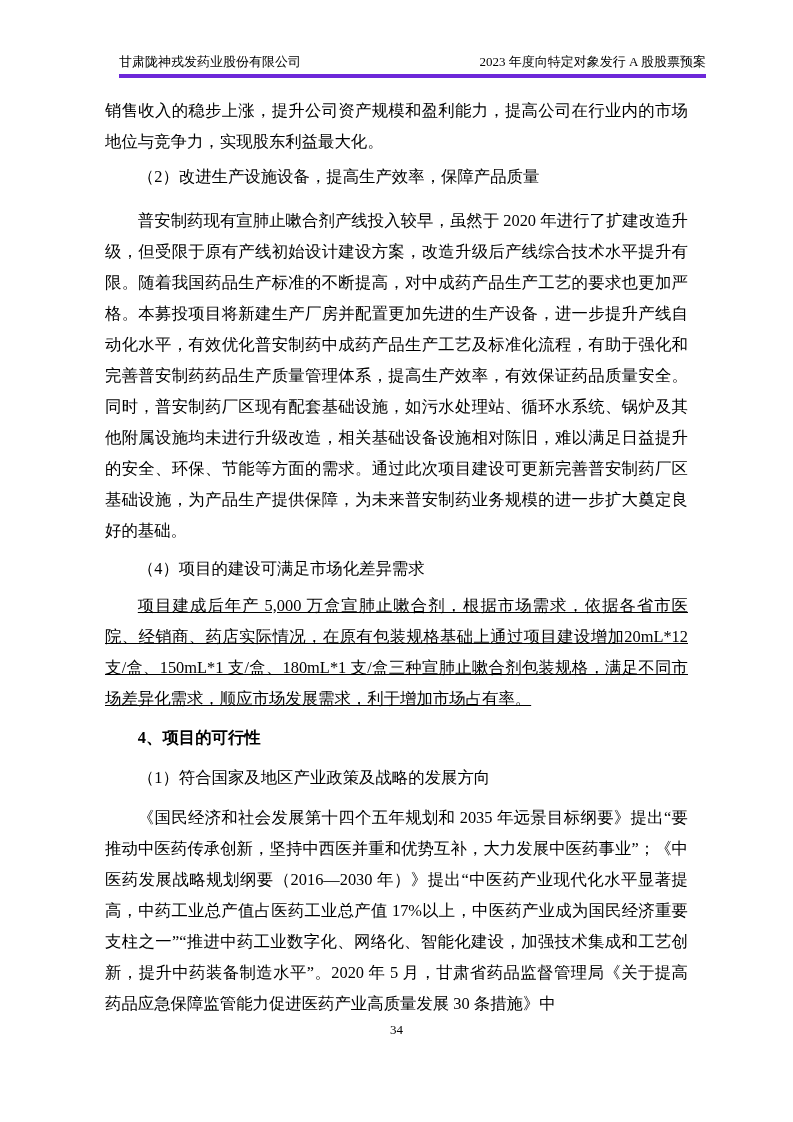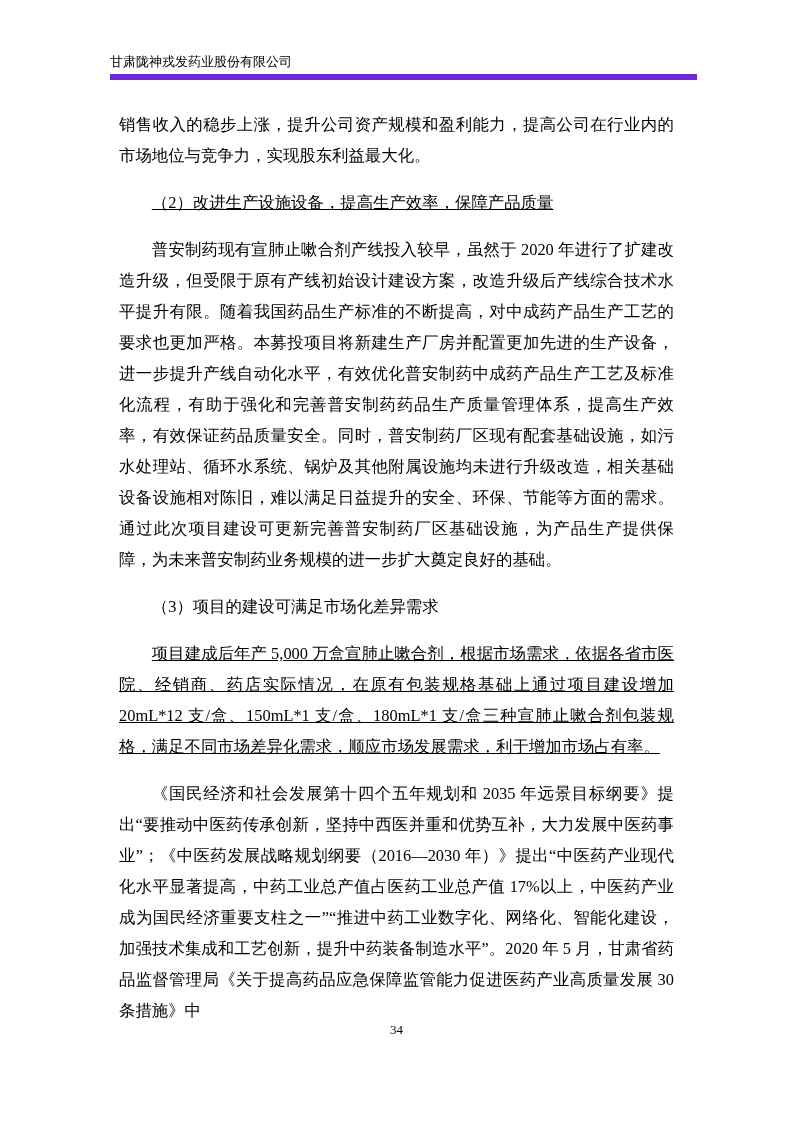--- a/index.html
+++ b/index.html
@@ -11,79 +11,82 @@
     position: relative;
     width: 793px;
     height: 1122px;
     background: #ffffff;
     color: #000000;
     font-family: "Liberation Serif", "DejaVu Serif", serif;
     overflow: hidden;
   }
   .header {
     position: absolute;
-    left: 110px;
+    left: 119px;
     top: 53px;
     width: 587px;
     display: flex;
     justify-content: space-between;
     align-items: flex-end;
     font-size: 13px;
     line-height: 18px;
     padding-bottom: 3px;
-    border-bottom: 6px solid #6d28d9;
+    border-bottom: 4px solid #6d28d9;
     white-space: nowrap;
   }
   .content {
     position: absolute;
     left: 103px;
     top: 93px;
     width: 587px;
     font-size: 16.4px;
     line-height: 31px;
     text-align: justify;
     text-justify: inter-ideograph;
   }
   .content p {
-    margin: 16px;
+    margin: 2px;
     text-indent: 2em;
   }
   .content p.no-indent { text-indent: 0; }
   .content p.bold { font-weight: bold; }
   .mb4  { margin-bottom: 4px  !important; }
   .mb6  { margin-bottom: 6px  !important; }
   .mb7  { margin-bottom: 7px  !important; }
   .mb8  { margin-bottom: 8px  !important; text-decoration: underline; }
   .mb9  { margin-bottom: 9px  !important; }
-  .mb13 { margin-bottom: 13px !important; text-decoration: underline; }
+  .mb13 { margin-bottom: 13px !important; }
   .footer {
     position: absolute;
     left: 0;
     top: 1022px;
     width: 793px;
     text-align: center;
     font-size: 13px;
     line-height: 16px;
   }
 </style>
 </head>
 <body>
 
 <div class="page">
 
   <div class="header">
     <span>甘肃陇神戎发药业股份有限公司</span>
+    <span>2023 年度向特定对象发行 A 股股票预案</span>
   </div>
 
   <div class="content">
     <p class="no-indent mb4">销售收入的稳步上涨，提升公司资产规模和盈利能力，提高公司在行业内的市场地位与竞争力，实现股东利益最大化。</p>
     <p class="mb13">（2）改进生产设施设备，提高生产效率，保障产品质量</p>
     <p class="mb7">普安制药现有宣肺止嗽合剂产线投入较早，虽然于 2020 年进行了扩建改造升级，但受限于原有产线初始设计建设方案，改造升级后产线综合技术水平提升有限。随着我国药品生产标准的不断提高，对中成药产品生产工艺的要求也更加严格。本募投项目将新建生产厂房并配置更加先进的生产设备，进一步提升产线自动化水平，有效优化普安制药中成药产品生产工艺及标准化流程，有助于强化和完善普安制药药品生产质量管理体系，提高生产效率，有效保证药品质量安全。同时，普安制药厂区现有配套基础设施，如污水处理站、循环水系统、锅炉及其他附属设施均未进行升级改造，相关基础设备设施相对陈旧，难以满足日益提升的安全、环保、节能等方面的需求。通过此次项目建设可更新完善普安制药厂区基础设施，为产品生产提供保障，为未来普安制药业务规模的进一步扩大奠定良好的基础。</p>
-    <p class="mb6">（3）项目的建设可满足市场化差异需求</p>
+    <p class="mb6">（4）项目的建设可满足市场化差异需求</p>
     <p class="mb8">项目建成后年产 5,000 万盒宣肺止嗽合剂，根据市场需求，依据各省市医院、经销商、药店实际情况，在原有包装规格基础上通过项目建设增加20mL*12 支/盒、150mL*1 支/盒、180mL*1 支/盒三种宣肺止嗽合剂包装规格，满足不同市场差异化需求，顺应市场发展需求，利于增加市场占有率。</p>
+    <p class="bold mb9">4、项目的可行性</p>
+    <p class="mb9">（1）符合国家及地区产业政策及战略的发展方向</p>
     <p>《国民经济和社会发展第十四个五年规划和 2035 年远景目标纲要》提出“要推动中医药传承创新，坚持中西医并重和优势互补，大力发展中医药事业”；《中医药发展战略规划纲要（2016—2030 年）》提出“中医药产业现代化水平显著提高，中药工业总产值占医药工业总产值 17%以上，中医药产业成为国民经济重要支柱之一”“推进中药工业数字化、网络化、智能化建设，加强技术集成和工艺创新，提升中药装备制造水平”。2020 年 5 月，甘肃省药品监督管理局《关于提高药品应急保障监管能力促进医药产业高质量发展 30 条措施》中</p>
   </div>
 
   <div class="footer">
     <span>34</span>
   </div>
 
 </div>
 
 </body></html>

